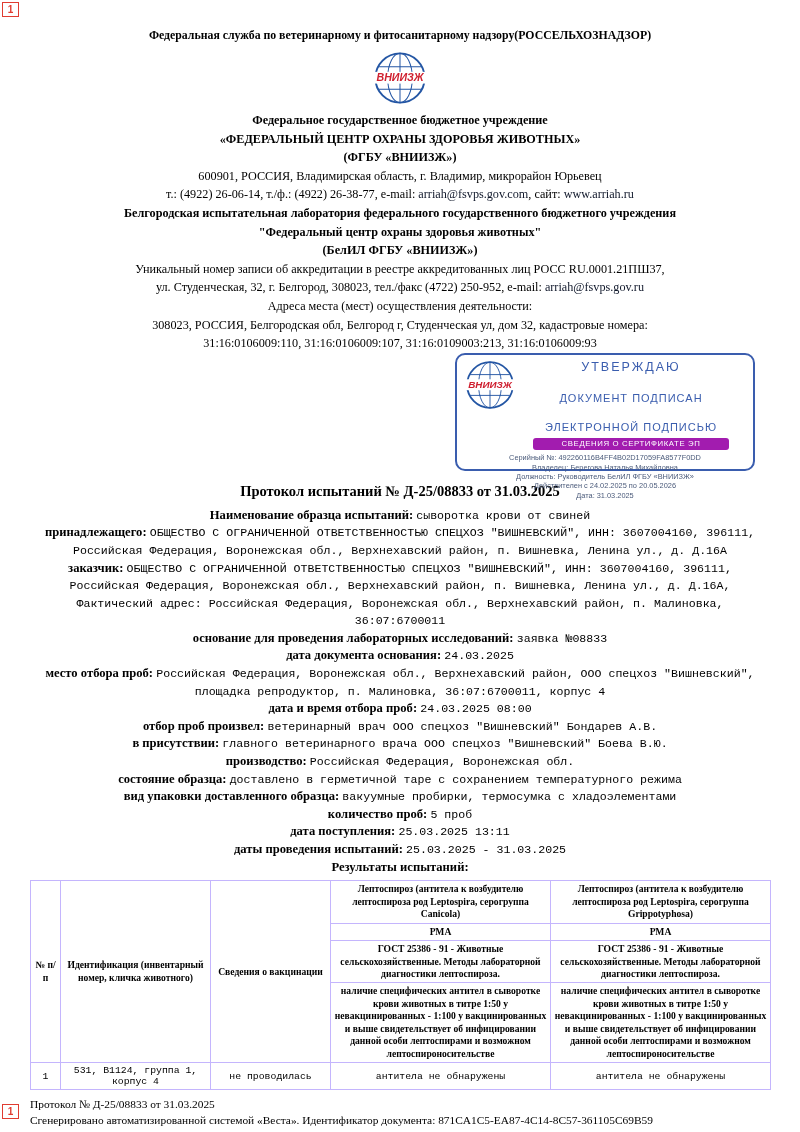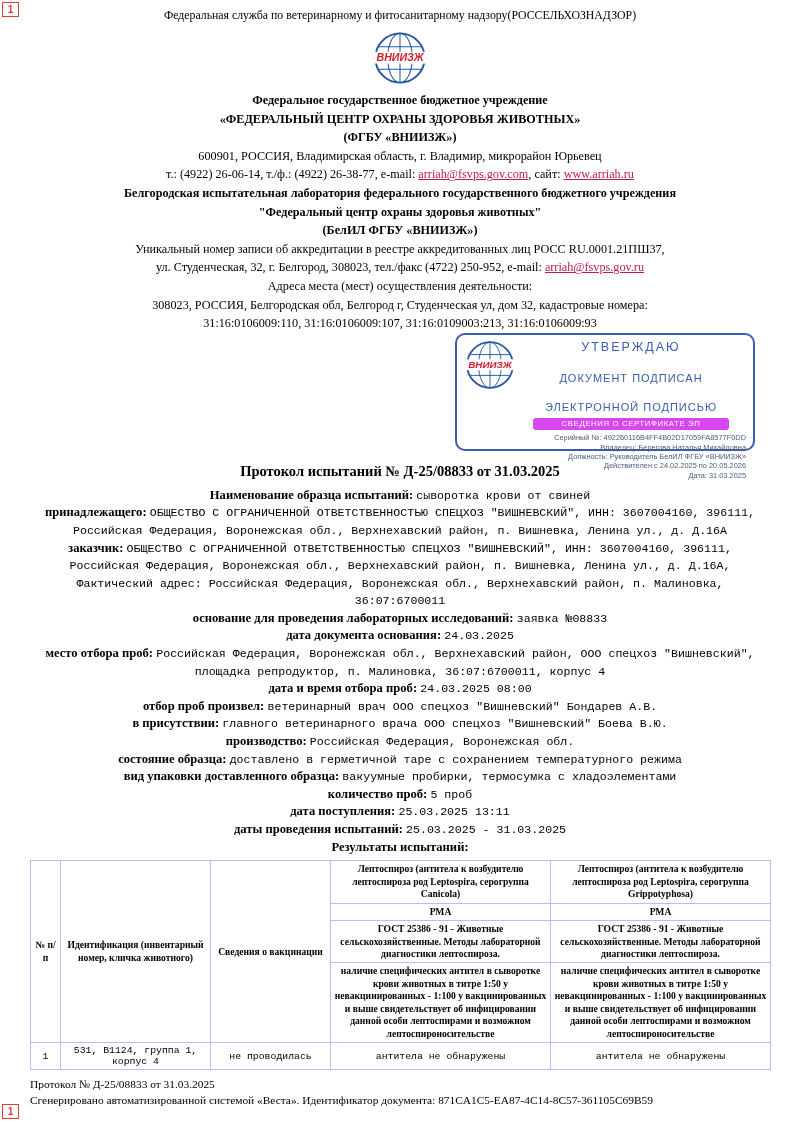--- a/index.html
+++ b/index.html
@@ -11,42 +11,42 @@
   }
   .corner-marker {
     position:absolute; left:2px; width:17px; height:15px;
     border:1px solid #e03c31; color:#e03c31; background:#fff;
     font:bold 10px "Liberation Sans", sans-serif;
     display:flex; align-items:center; justify-content:center; z-index:5;
   }
   .corner-marker.top { top:2px; }
   .corner-marker.bottom { top:1104px; }
 
-  .agency-line { padding-top:8px; text-align:center; font-weight:normal; font-size:11.8px; }
+  .agency-line { padding-top:28px; text-align:center; font-weight:bold; font-size:11.8px; }
   .logo-main { display:block; margin:7px auto 5px auto; width:56px; height:56px; }
   .hline { text-align:center; font-size:12.2px; line-height:18.6px; }
   .hline.b { font-weight:bold; }
-  .link { color:#be185d; text-decoration:underline; cursor:pointer; }
+  .link { color:#0f172a; cursor:pointer; }
 
   .stamp-zone { position:relative; height:122px; }
   .stamp {
     position:absolute; left:455px; top:0; width:300px; height:118px;
     border:2px solid #3a5dae; border-radius:10px; background:#fff;
     padding:4px 7px 3px 7px; font-family:"Liberation Sans", sans-serif; color:#3a5dae;
   }
   .stamp-top { display:flex; align-items:flex-start; }
   .stamp-logo { width:52px; height:52px; flex:0 0 52px; }
   .stamp-right { flex:1; text-align:center; padding-top:1px; }
   .stamp-approve { font-size:12.5px; letter-spacing:2px; margin-bottom:18px; }
   .stamp-signed { font-size:11px; letter-spacing:1px; line-height:13.5px;margin-top:16px; }
   .stamp-bar {
-    margin:3px auto 0 auto; width:196px; background:#d946ef; color:#fff;
+    margin:3px auto 0 auto; width:196px; background:#a21caf; color:#fff;
     font-size:7.8px; letter-spacing:0.6px; border-radius:3px; padding:1.5px 0 2px 0;
   }
-  .stamp-lines { margin-top:3px; font-size:7.4px; line-height:9.4px; color:#4a5a7a; text-align:right; }
+  .stamp-lines { margin-top:3px; font-size:7.4px; line-height:9.4px; color:#4a5a7a; text-align:center; }
 
   .protocol-title { text-align:center; font-weight:bold; font-size:14.5px; margin:8px 0 7px 0; }
 
   .body-block { padding:0 30px;text-align:center; }
   .field { font-size:12.6px; line-height:17.6px; }
   .field b { font-weight:bold; }
   .field .val { font-family:"Liberation Mono", monospace; font-size:11.6px; }
 
   .results-table { border-collapse:collapse; margin:4px 30px 0 30px; width:740px; table-layout:fixed; }
   .results-table td { border:1px solid #c4b5fd; vertical-align:middle; text-align:center; padding:2px 3px; }

